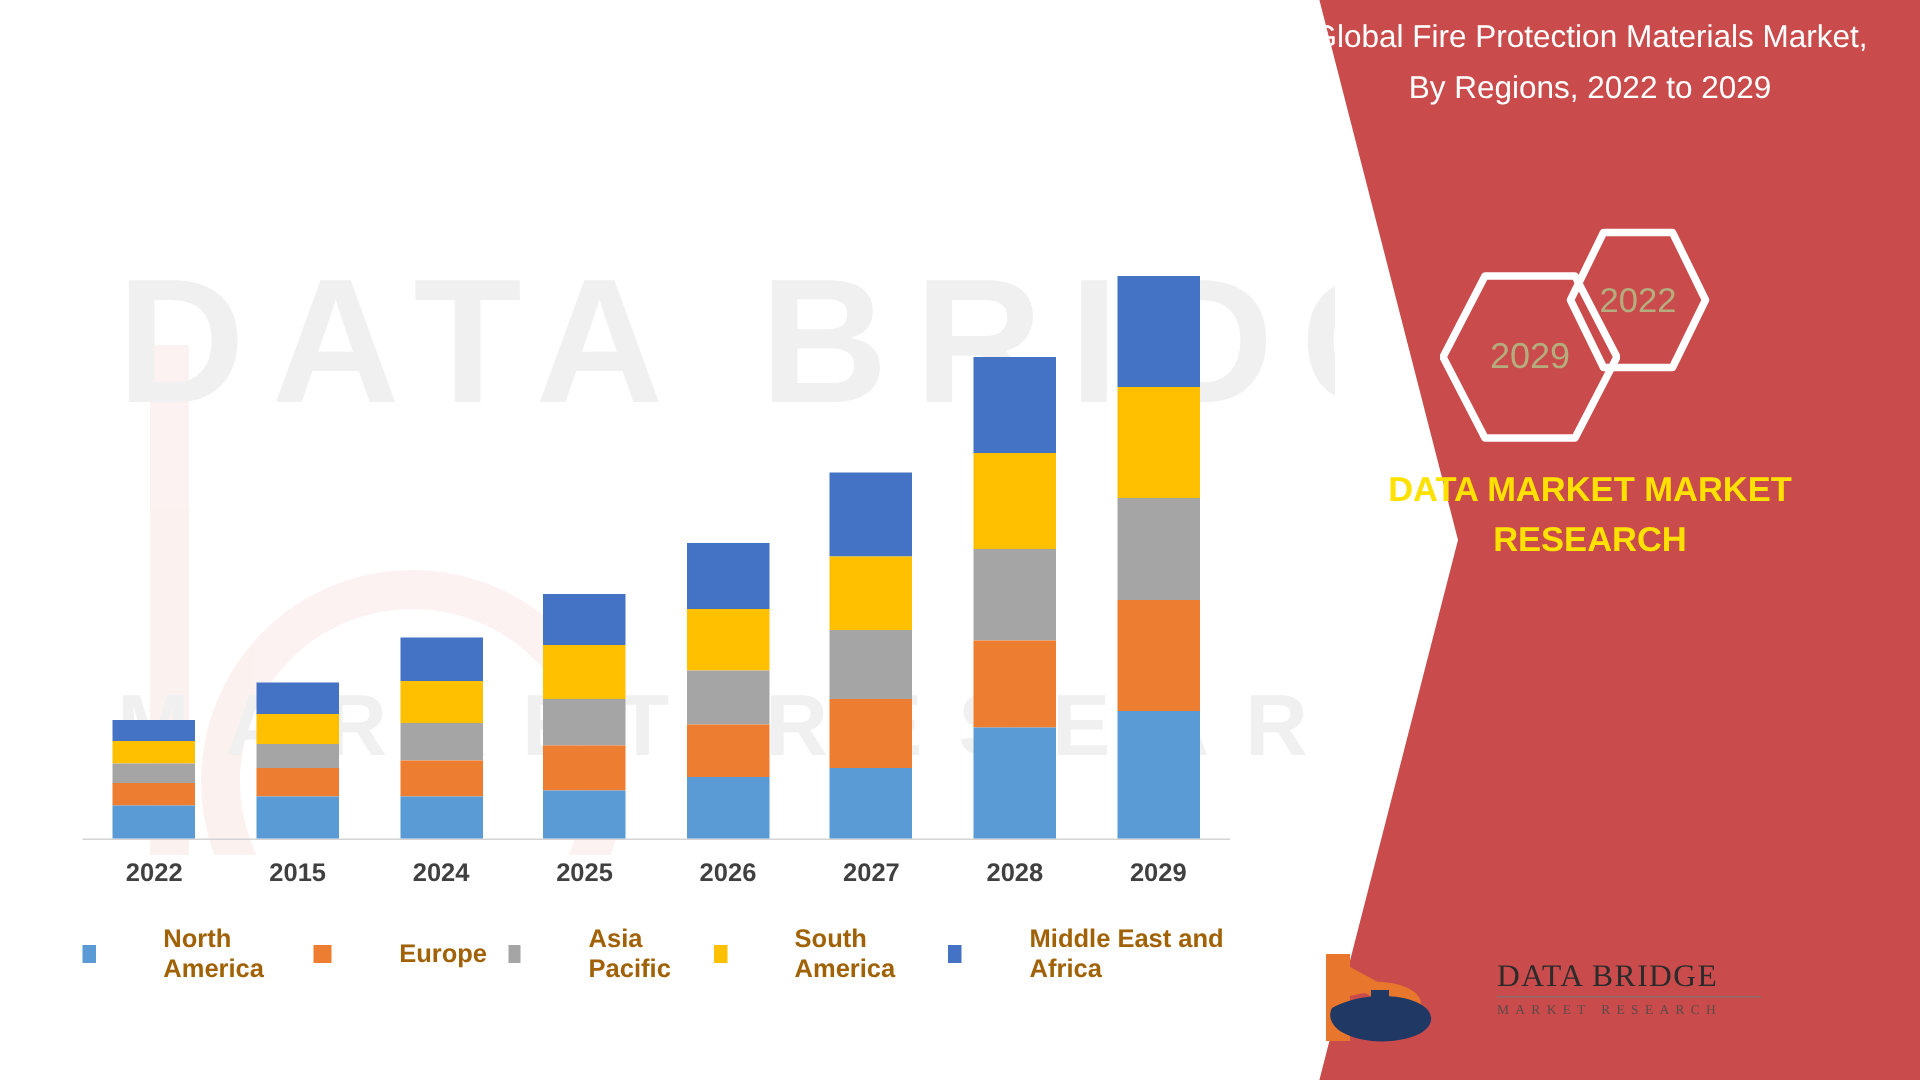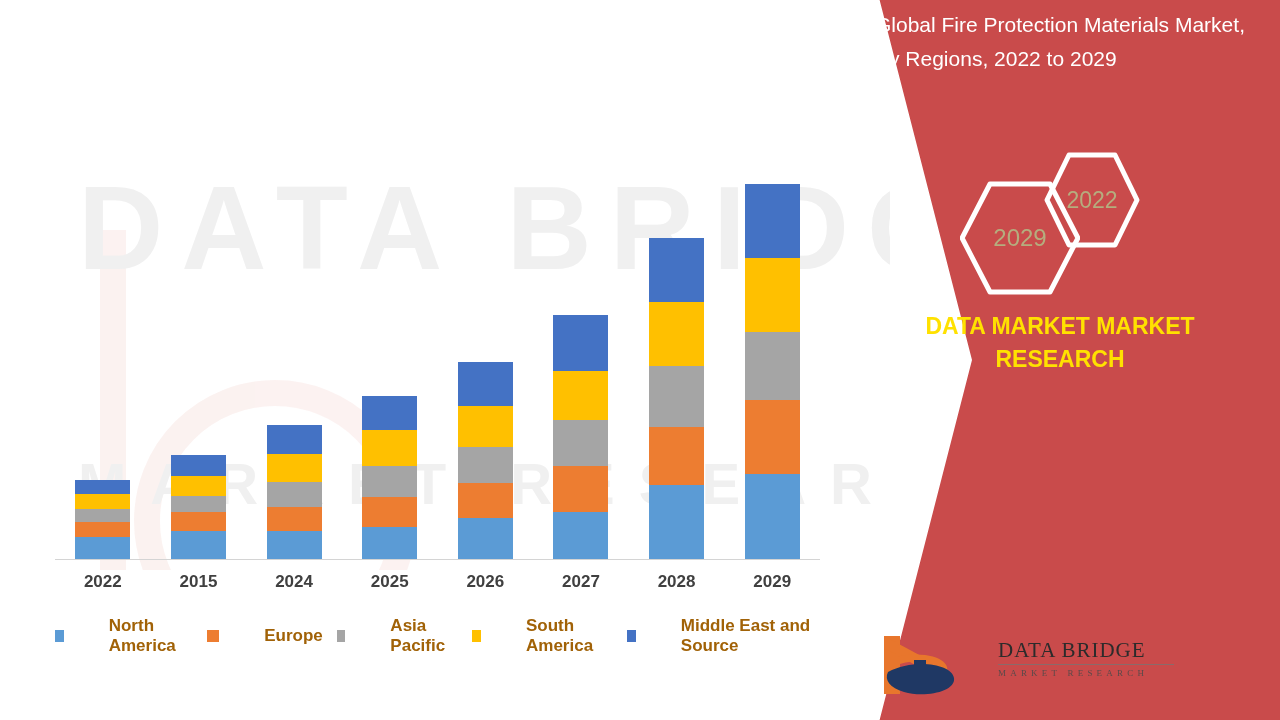--- a/index.html
+++ b/index.html
@@ -77,21 +77,21 @@
 
   
   .red-panel{
     position:absolute;right:0;top:0;width:440px;height:720px;
     background:#c94b4b;
     clip-path:polygon(100% 0, 100% 100%, 9% 100%, 30% 50%, 9% 0);
   }
   .red-inner{position:absolute;right:0;top:0;width:440px;height:720px;}
   .panel-title{
     position:absolute;right:35px;top:8px;width:370px;
-    color:#fff;font-size:21px;line-height:34px;text-align:left;
+    color:#fff;font-size:21px;line-height:34px;text-align:center;
     font-family:"Liberation Sans",sans-serif;
   }
 
   .hexes{position:absolute;right:100px;top:150px;width:220px;height:140px;}
   .hex{
     position:absolute;display:flex;align-items:center;justify-content:center;
   }
   .hex svg{display:block;}
   .hex span{
     position:absolute;color:#b5ad7e;font-family:"Liberation Sans",sans-serif;
@@ -227,21 +227,21 @@
         <div class="legend-item">
           <span class="legend-swatch" style="background: rgb(165, 165, 165);"></span>
           <span class="legend-label">Asia Pacific</span>
         </div>
         <div class="legend-item">
           <span class="legend-swatch" style="background: rgb(255, 192, 0);"></span>
           <span class="legend-label">South America</span>
         </div>
         <div class="legend-item">
           <span class="legend-swatch" style="background: rgb(68, 114, 196);"></span>
-          <span class="legend-label">Middle East and Source</span>
+          <span class="legend-label">Middle East and Africa</span>
         </div>
       </div>
 
   </div>
 
   <div class="red-panel"></div>
   <div class="red-inner">
     <div class="panel-title">Global Fire Protection Materials Market, By Regions, 2022 to 2029</div>
 
     <div class="hexes">

